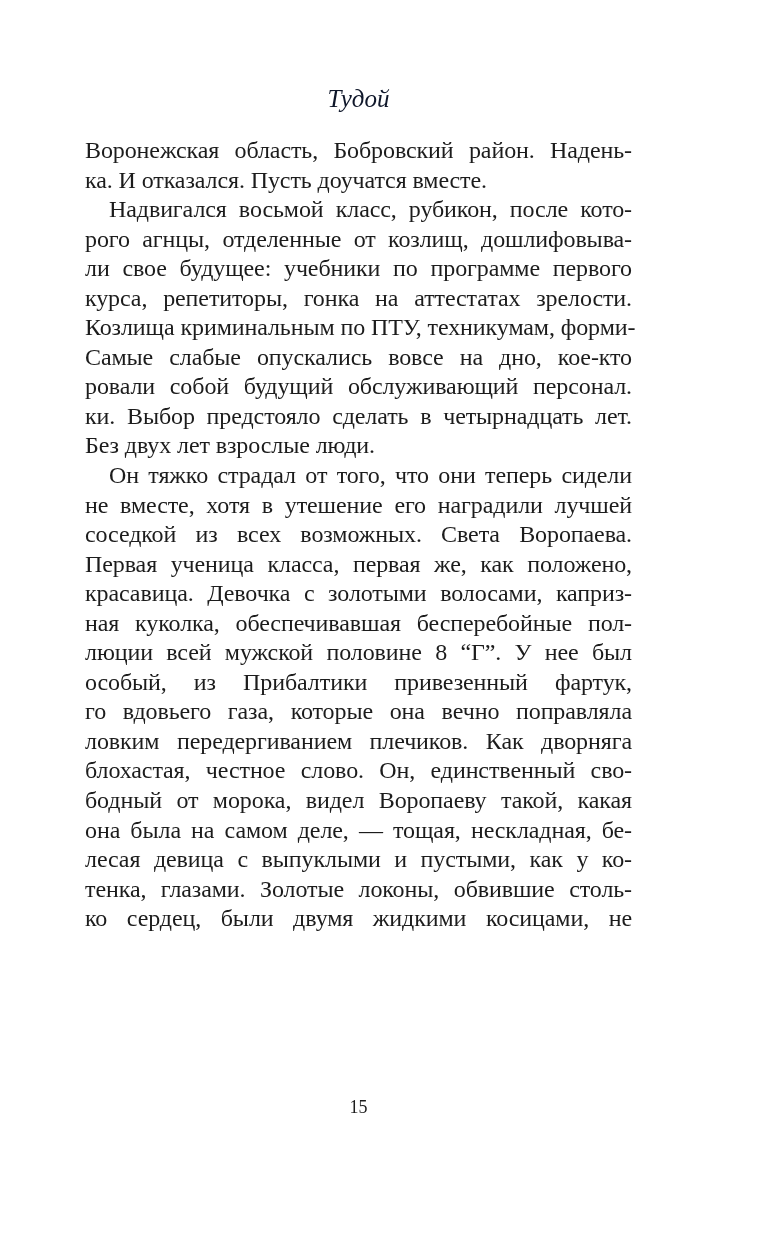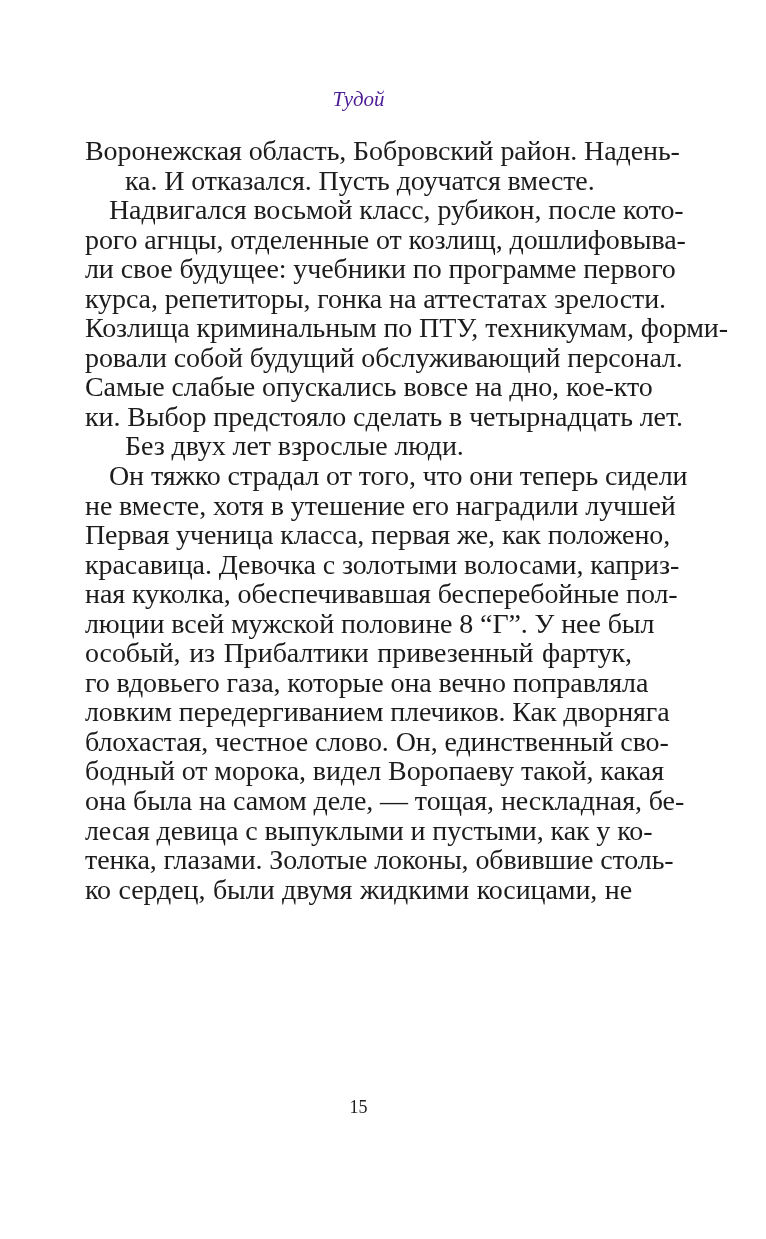--- a/index.html
+++ b/index.html
@@ -16,42 +16,41 @@
     font-family: "Liberation Serif", serif;
     color: #1c1c1c;
   }
   .running-header {
     position: absolute;
     top: 86px;
     left: 85px;
     width: 547px;
     text-align: center;
     font-style: italic;
-    font-size: 21px;
+    font-size: 25px;
     line-height: 26px;
-    color: #4c1d95;
+    color: #0f172a;
   }
   .text-block {
     position: absolute;
     top: 136px;
     left: 85px;
     width: 547px;
   }
   .line {
-    font-size: 28px;
+    font-size: 24px;
     line-height: 29.55px;
     height: 29.55px;
     white-space: nowrap;
     text-align: justify;
     text-align-last: justify;
     letter-spacing: -0.1px;
   }
   .line.end {
     text-align-last: left;
-    margin-left: 40px;
   }
   .line.indent {
     text-indent: 24px;
   }
   .page-number {
     position: absolute;
     top: 1094px;
     left: 85px;
     width: 547px;
     text-align: center;
@@ -66,26 +65,27 @@
 <div class="page">
   <div class="running-header">Тудой</div>
   <div class="text-block">
       <div class="line">Воронежская область, Бобровский район. Надень-</div>
       <div class="line end">ка. И отказался. Пусть доучатся вместе.</div>
       <div class="line indent">Надвигался восьмой класс, рубикон, после кото-</div>
       <div class="line">рого агнцы, отделенные от козлищ, дошлифовыва-</div>
       <div class="line">ли свое будущее: учебники по программе первого</div>
       <div class="line">курса, репетиторы, гонка на аттестатах зрелости.</div>
       <div class="line">Козлища криминальным по ПТУ, техникумам, форми-</div>
+      <div class="line">Самые слабые опускались вовсе на дно, кое-кто</div>
       <div class="line">ровали собой будущий обслуживающий персонал.</div>
-      <div class="line">Самые слабые опускались вовсе на дно, кое-кто</div>
       <div class="line">ки. Выбор предстояло сделать в четырнадцать лет.</div>
       <div class="line end">Без двух лет взрослые люди.</div>
       <div class="line indent">Он тяжко страдал от того, что они теперь сидели</div>
       <div class="line">не вместе, хотя в утешение его наградили лучшей</div>
+      <div class="line">соседкой из всех возможных. Света Воропаева.</div>
       <div class="line">Первая ученица класса, первая же, как положено,</div>
       <div class="line">красавица. Девочка с золотыми волосами, каприз-</div>
       <div class="line">ная куколка, обеспечивавшая бесперебойные пол-</div>
       <div class="line">люции всей мужской половине 8 “Г”. У нее был</div>
       <div class="line">особый, из Прибалтики привезенный фартук,</div>
       <div class="line">го вдовьего газа, которые она вечно поправляла</div>
       <div class="line">ловким передергиванием плечиков. Как дворняга</div>
       <div class="line">блохастая, честное слово. Он, единственный сво-</div>
       <div class="line">бодный от морока, видел Воропаеву такой, какая</div>
       <div class="line">она была на самом деле, — тощая, нескладная, бе-</div>

